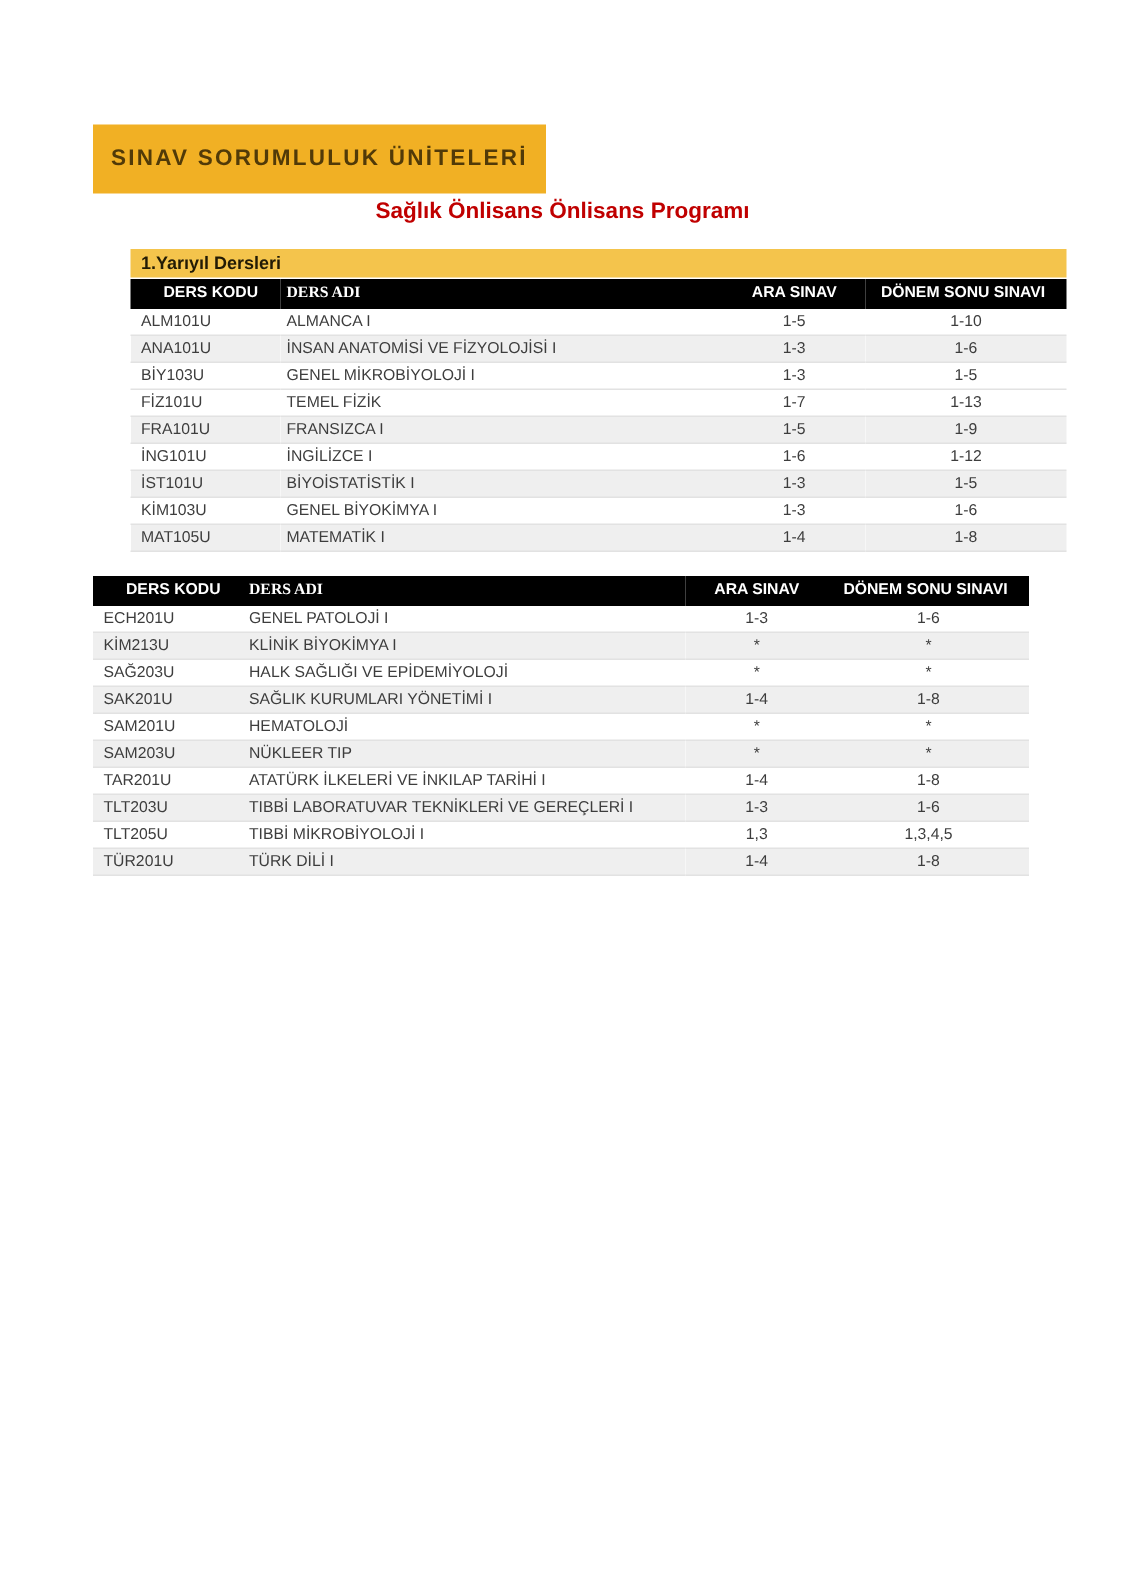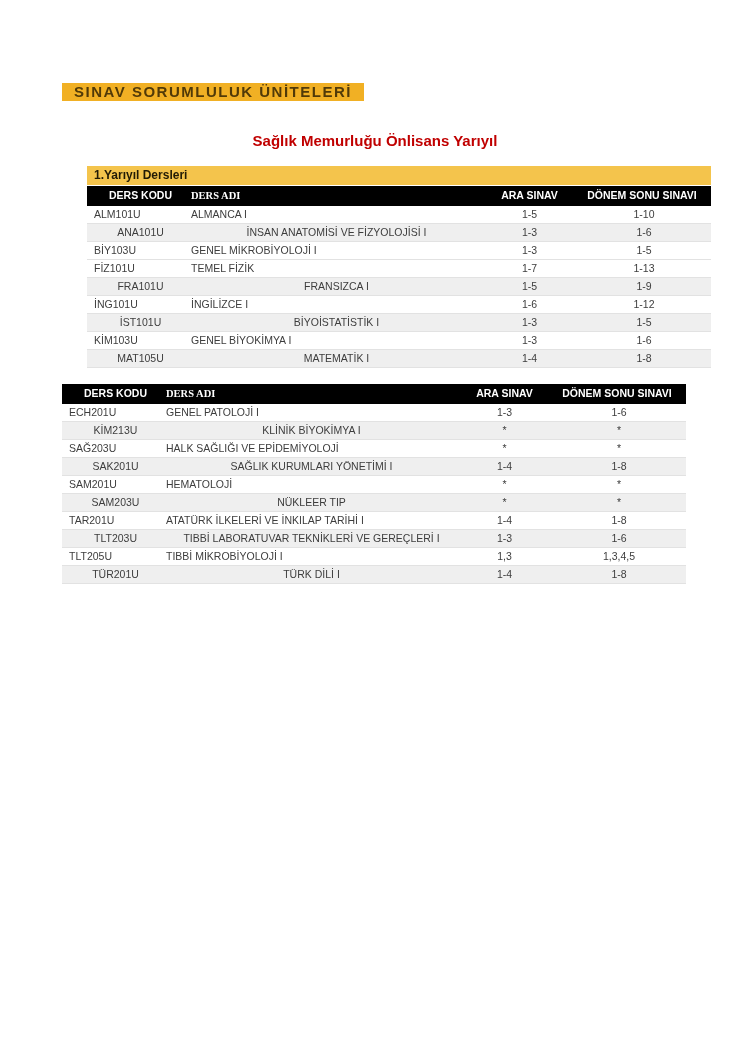--- a/index.html
+++ b/index.html
@@ -21,21 +21,21 @@
   }
   .banner {
     position: absolute;
     left: 62px;
     top: 83px;
     background: var(--banner-bg, #F1B024);
     color: var(--banner-text, #513A08);
     font-weight: bold;
     font-size: 15px;
     line-height: 18px;
-    padding: 0 12px;
+    padding: 14px 12px;
     letter-spacing: 1.5px;
     white-space: nowrap;
   }
   .subtitle {
     position: absolute;
     top: 132px;
     left: 0;
     width: 750px;
     text-align: center;
     color: var(--subtitle-red, #C00000);
@@ -82,32 +82,32 @@
     line-height: 13px;
     color: #3d3d3d;
     padding: 2px 0;
     border-bottom: 1px solid #e2e2e2;
     white-space: nowrap;
     overflow: hidden;
   }
   td.c0 { padding-left: 7px; }
   td.c1 { padding-left: 4px; }
   td.c2, td.c3 { text-align: center; }
-  tr.alt td { background: var(--row-alt, #EFEFEF); text-align: center; }
+  tr.alt td { background: var(--row-alt, #EFEFEF); }
 </style>
 </head>
 <body>
 
 <div class="page">
 
   <div class="banner">
     <span>SINAV SORUMLULUK ÜNİTELERİ</span>
   </div>
 
-  <div class="subtitle">Sağlık Memurluğu Önlisans Yarıyıl</div>
+  <div class="subtitle">Sağlık Önlisans Önlisans Programı</div>
 
   <section class="tablebox t1">
     <div class="band">1.Yarıyıl Dersleri</div>
     <table>
       <thead>
         <tr>
           <th class="c0">DERS KODU</th>
           <th class="c1">DERS ADI</th>
           <th class="c2">ARA SINAV</th>
           <th class="c3">DÖNEM SONU SINAVI</th>

